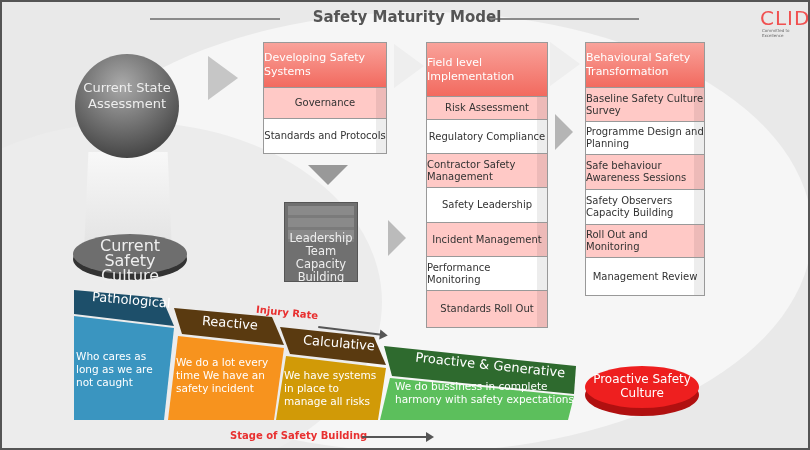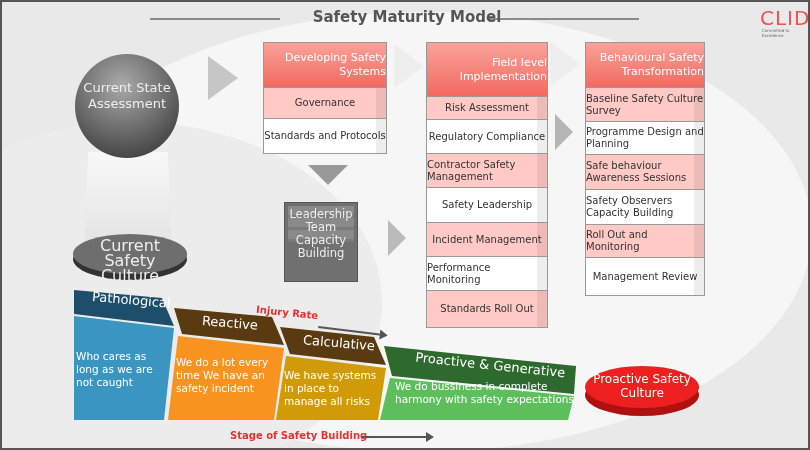--- a/index.html
+++ b/index.html
@@ -11,26 +11,26 @@
 .title-line{position:absolute;top:16px;height:2px;background:#8a8a8a}
 .logo{position:absolute;left:758px;top:4px;font-size:20px;color:#f05050;letter-spacing:1px;font-family:"DejaVu Sans",sans-serif}
 .logo-tag{position:absolute;left:760px;top:26px;font-size:4px;color:#666}
 .sphere{position:absolute;left:73px;top:52px;width:104px;height:104px;border-radius:50%;background:radial-gradient(circle at 45% 30%,#aaa 0%,#777 40%,#444 80%,#333 100%);color:#eee;text-align:center;font-size:13px;line-height:16px;padding-top:26px}
 .beam{position:absolute;left:82px;top:150px;width:88px;height:100px;background:linear-gradient(#f8f8f8,#e2e2e2);clip-path:polygon(5% 0,95% 0,100% 100%,0 100%)}
 .disc{position:absolute;left:71px;top:236px;width:114px;height:42px;border-radius:50%;background:#333}
 .disc-top{position:absolute;left:71px;top:232px;width:114px;height:40px;border-radius:50%;background:#6e6e6e;color:#eee;text-align:center;font-size:16px;line-height:15px;padding-top:4px}
 .arrow{position:absolute;width:0;height:0;border-top:22px solid transparent;border-bottom:22px solid transparent;border-left:30px solid #bbb}
 .arrow-down{position:absolute;width:0;height:0;border-left:20px solid transparent;border-right:20px solid transparent;border-top:20px solid #999}
 .col{position:absolute;border:1px solid #999;background:#fff}
-.col .head{background:linear-gradient(#f9a29a,#f26a5f);color:#fff;text-align:right;font-size:11px;line-height:14px;display:flex;align-items:center;justify-content:center;border-bottom:1px solid #999}
+.col .head{background:linear-gradient(#f9a29a,#f26a5f);color:#fff;text-align:left;font-size:11px;line-height:14px;display:flex;align-items:center;justify-content:center;border-bottom:1px solid #999}
 .col .cell{text-align:left;font-size:10px;line-height:12px;color:#333;display:flex;align-items:center;justify-content:center;border-bottom:1px solid #999;position:relative}
 .col .cell.pink{background:#ffc9c6}
 .col .cell:last-child{border-bottom:none}
 .col .cell::after{content:"";position:absolute;right:0;top:0;width:10px;height:100%;background:rgba(0,0,0,0.07)}
-.lead{position:absolute;left:282px;top:200px;width:74px;height:80px;background:#707070;border:1px solid #555;color:#eee;text-align:center;font-size:11.5px;line-height:13px;padding-top:5px}
+.lead{position:absolute;left:282px;top:200px;width:74px;height:80px;background:#707070;border:1px solid #555;color:#eee;text-align:center;font-size:11.5px;line-height:13px;padding-top:29px}
 .lead-stripes{position:absolute;left:286px;top:203px;width:66px;height:36px;background:repeating-linear-gradient(#8a8a8a 0 9px,#7b7b7b 9px 12px)}
 .stage-tab{position:absolute;color:#fff;font-size:13px;display:flex;align-items:center;padding-left:8px}
 .stage-box{position:absolute;color:#fff;font-size:10.5px;line-height:13px;}
 .red-label{position:absolute;color:#e83030;font-weight:bold;font-size:10px}
 .line-arrow{position:absolute;height:2px;background:#555}
 .line-arrow::after{content:"";position:absolute;right:-4px;top:-4px;border-top:5px solid transparent;border-bottom:5px solid transparent;border-left:8px solid #555}
 .red-disc-bottom{position:absolute;left:583px;top:372px;width:114px;height:42px;border-radius:50%;background:#b01010}
 .red-disc{position:absolute;left:583px;top:364px;width:114px;height:42px;border-radius:50%;background:#ee1f1f;color:#fff;text-align:center;font-size:12px;line-height:14px;padding-top:6px}
 </style>
 </head>

